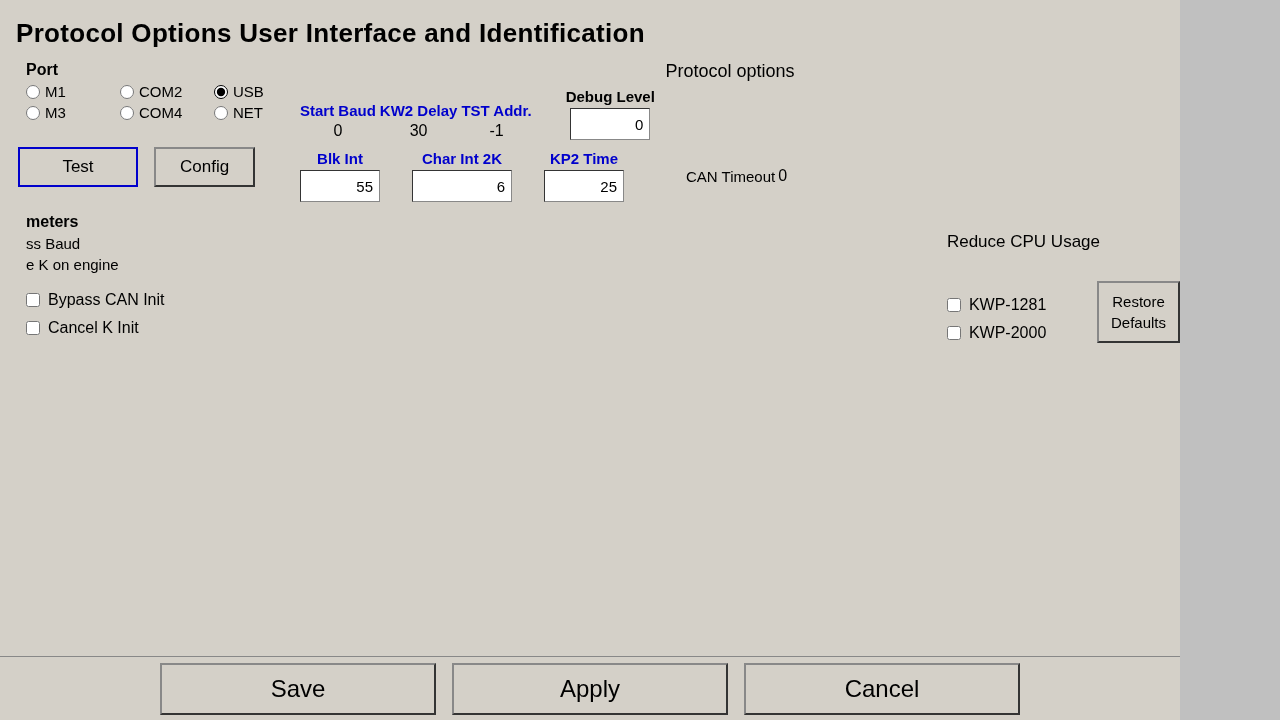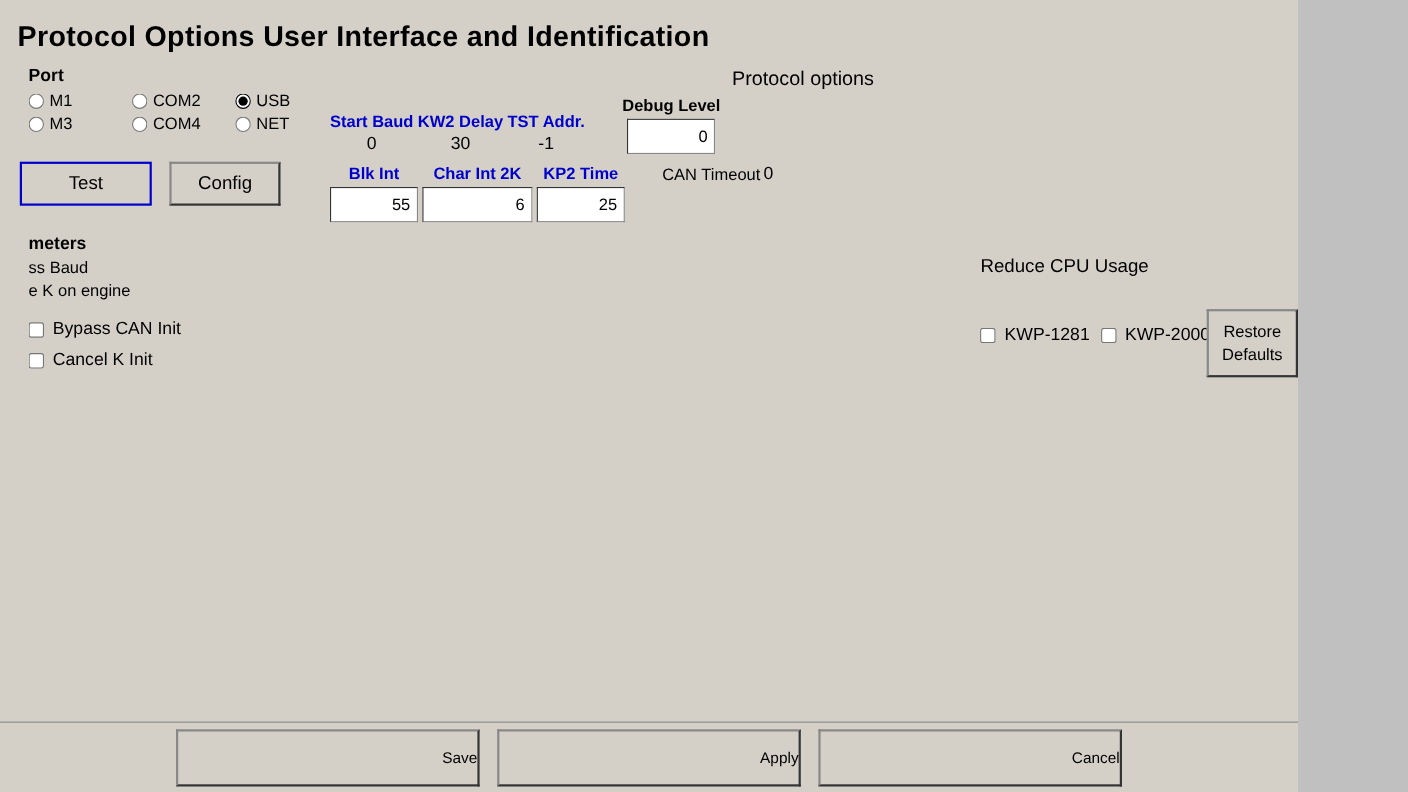--- a/index.html
+++ b/index.html
@@ -196,20 +196,21 @@
       margin-left: 40px;
     }
     .reduce-title {
       font-size: 17px;
       color: #000;
       font-weight: normal;
       margin-bottom: 8px;
     }
     .reduce-items {
       display: flex;
+      flex-direction: column;
       gap: 10px;
       margin-top: 44px;
     }
     .reduce-item {
       display: flex;
       align-items: center;
       gap: 8px;
       font-size: 16px;
       color: #000;
     }
@@ -224,25 +225,24 @@
       flex-direction: row;
       align-items: center;
       background: #d4d0c8;
       border-top: 1px solid #888;
     }
     .bottom-btn {
       flex: 1;
       height: 52px;
       background: #d4d0c8;
       border: 2px outset #888;
-      font-size: 14px;
+      font-size: 24px;
       color: #000;
       cursor: pointer;
       margin: 0 8px;
-      text-align: right;
     }
     .bottom-btn:first-child { margin-left: 160px; }
     .bottom-btn:last-child { margin-right: 160px; }
     
     .restore-btn {
       position: absolute;
       right: 0;
       top: 220px;
       background: #d4d0c8;
       border: 2px outset #888;
@@ -347,21 +347,21 @@
         <div class="protocol-col">
           <span class="col-label">TST Addr.</span>
           <span class="col-value">-1</span>
         </div>
         <div class="protocol-col" style="margin-left:30px;">
           <span class="col-label" style="color:#000;">Debug Level</span>
           <input type="text" class="col-input" value="0" style="">
         </div>
       </div>
 
-      <div class="protocol-row" style="gap:4px; align-items: flex-start;">
+      <div class="protocol-row" style="gap:32px; align-items: center;">
         <div class="protocol-col">
           <span class="col-label">Blk Int</span>
           <input type="text" class="col-input" value="55" style="">
         </div>
         <div class="protocol-col">
           <span class="col-label">Char Int 2K</span>
           <input type="text" class="col-input col-input-wide" value="6" style="">
         </div>
         <div class="protocol-col">
           <span class="col-label">KP2 Time</span>

